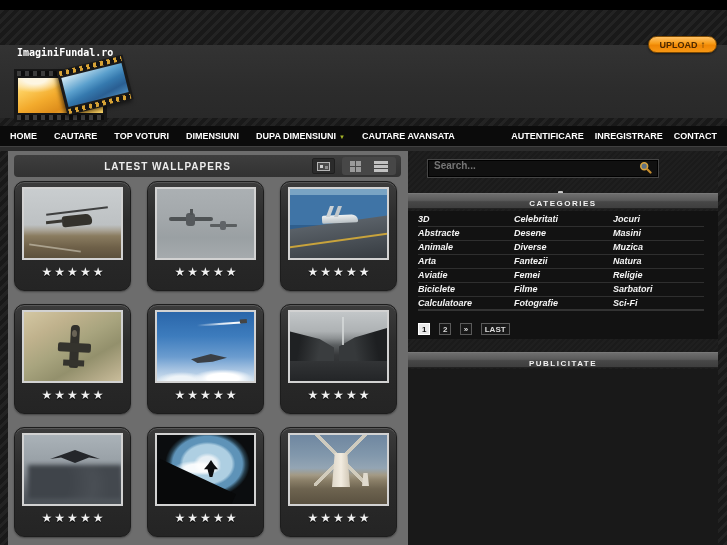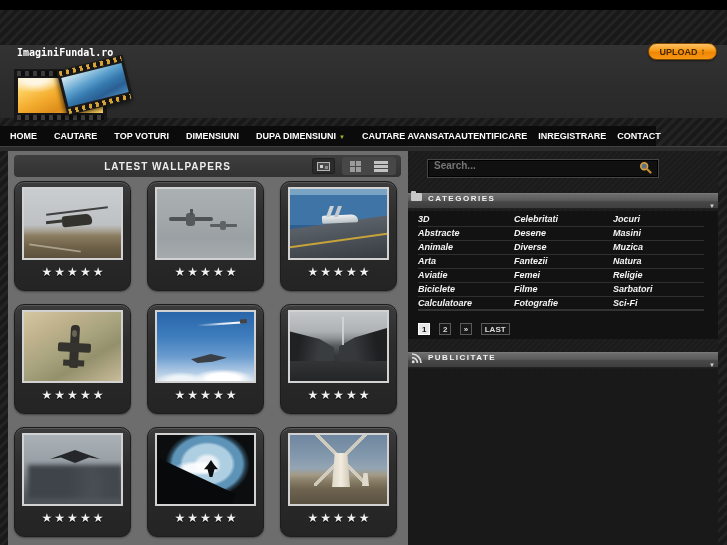--- a/index.html
+++ b/index.html
@@ -27,29 +27,29 @@
          background:radial-gradient(ellipse at 20% 0%,#fdf6e3 0 12%,rgba(255,255,255,0) 30%),
                     linear-gradient(155deg,#ffe9a8 0%,#fccc5a 22%,#f3ab2d 45%,#dd8d1b 68%,#f7c049 88%,#fbd86e 100%); }
   .film2 { position:absolute; left:47px; top:2px; width:68px; height:46px; background:#1a1a1a;
            transform:rotate(-14deg); box-shadow:-2px 2px 4px rgba(0,0,0,.55); }
   .film2::before,.film2::after { content:""; position:absolute; left:2px; right:2px; height:5px;
          background:repeating-linear-gradient(90deg,#d8a335 0 3px,#151515 3px 7px); }
   .film2::before{top:1px;} .film2::after{bottom:1px;}
   .film2 .pic { position:absolute; left:3px; right:3px; top:8px; bottom:8px;
          background:linear-gradient(165deg,#d8ecf6 0%,#9cc8e2 18%,#5ba0cd 38%,#3579ae 58%,#2a5f93 78%,#4a87b8 100%); }
 
-  .upload-btn { position:absolute; top:43px; left:648px; width:69px; height:17px; border-radius:9px;
+  .upload-btn { position:absolute; top:36px; left:648px; width:69px; height:17px; border-radius:9px;
       background:linear-gradient(180deg,#ffc266 0%,#f79a14 45%,#ef8604 55%,#f79714 100%);
       border:1px solid #7e4a02; color:#4a2800; font-size:9px; font-weight:bold;
       display:flex; align-items:center; justify-content:center; gap:3px; cursor:pointer;
       box-shadow:0 1px 2px rgba(0,0,0,.5); text-decoration:none; }
   .up-arrow::before { content:"\2191"; font-size:10px; font-weight:bold; color:#3a2000; }
 
   
-  .navbar { position:absolute; top:126px; left:0; width:656px; height:20px; background:#0b0b0b;
+  .navbar { position:absolute; top:126px; left:0; width:727px; height:20px; background:#0b0b0b;
             display:flex; align-items:center; justify-content:space-between; padding:0 10px;
             font-size:9px; font-weight:bold; color:#fff; }
   .nav-left { display:flex; gap:17px; align-items:center; }
   .nav-right { display:flex; gap:11px; align-items:center; }
   .nav-item { color:#fff; text-decoration:none; cursor:pointer; white-space:nowrap; display:flex; align-items:center; gap:3px; }
   .caret-green::before { content:"\25BC"; font-size:6px; color:#a6b529; }
 
   .subbar { position:absolute; top:146px; left:0; width:727px; height:5px;
             background:#2c2c2c; border-top:1px solid #404040; }
 
@@ -167,21 +167,21 @@
   .search-box { position:absolute; top:8px; left:19px; width:232px; height:19px; background:#101010;
       border:1px solid #454545; box-shadow:0 0 0 1px #000 inset; display:flex; align-items:flex-start; }
   .search-box input { flex:1; background:rgba(0,0,0,0); border:none; outline:none; color:#9a9a9a;
       font-size:10px; font-weight:bold; padding:0 6px; font-family:"Liberation Sans",sans-serif; }
   .search-btn { width:16px; height:15px; border:none; background:rgba(0,0,0,0); cursor:pointer;
       display:flex; align-items:center; margin-right:3px; padding:0; }
 
   .panel-head { position:absolute; left:0; width:310px; height:16px;
       background:linear-gradient(180deg,#6e6e6e 0%,#5a5a5a 45%,#474747 55%,#3e3e3e 100%);
       border-top:1px solid #787878; border-bottom:1px solid #222;
-      display:flex; align-items:flex-start; padding:0 3px; gap:6px; cursor:pointer; }
+      display:flex; align-items:center; padding:0 9px; gap:6px; cursor:pointer;flex-direction:column; }
   .panel-label { font-size:8px; font-weight:bold; color:#f2f2f2; letter-spacing:1.5px; flex:1; }
   .caret-gray::before { content:"\25BC"; font-size:6px; color:#cfcfcf; }
   #cats-head { top:42px; }
   #ads-head { top:201px; }
 
   .folder-icon { width:11px; height:8px; background:#c8c8c8; border-radius:1px; position:relative; margin-top:-1px; }
   .folder-icon::before { content:""; position:absolute; top:-2px; left:0; width:5px; height:2px;
       background:#c8c8c8; border-radius:1px 1px 0 0; }
 
   .cats-body { position:absolute; top:60px; left:0; width:310px; height:128px; background:#121212; }

